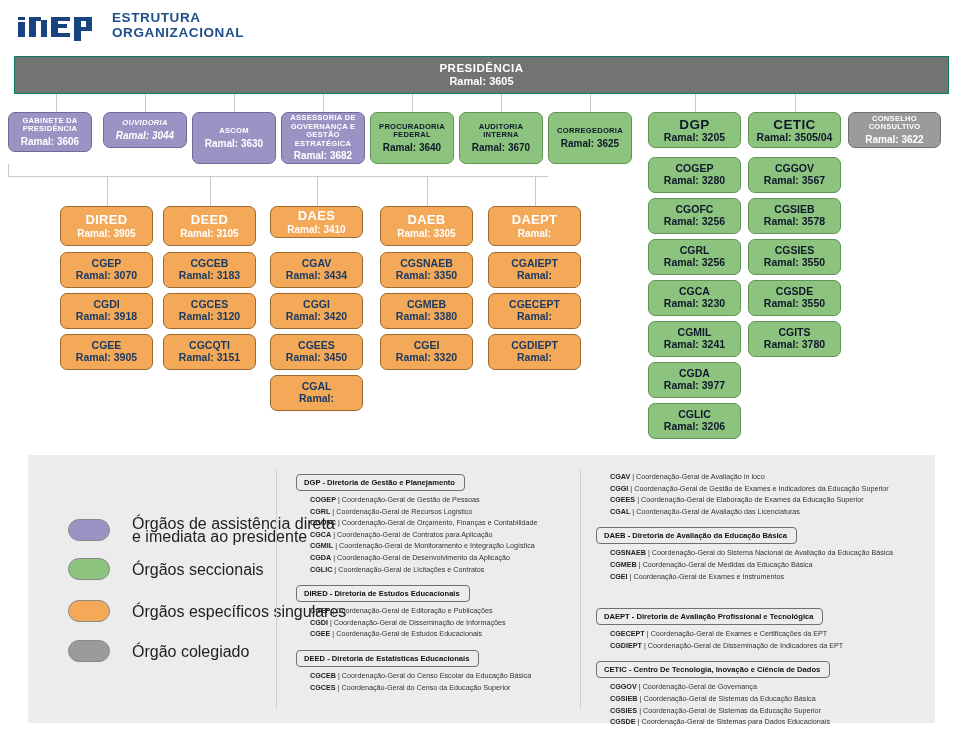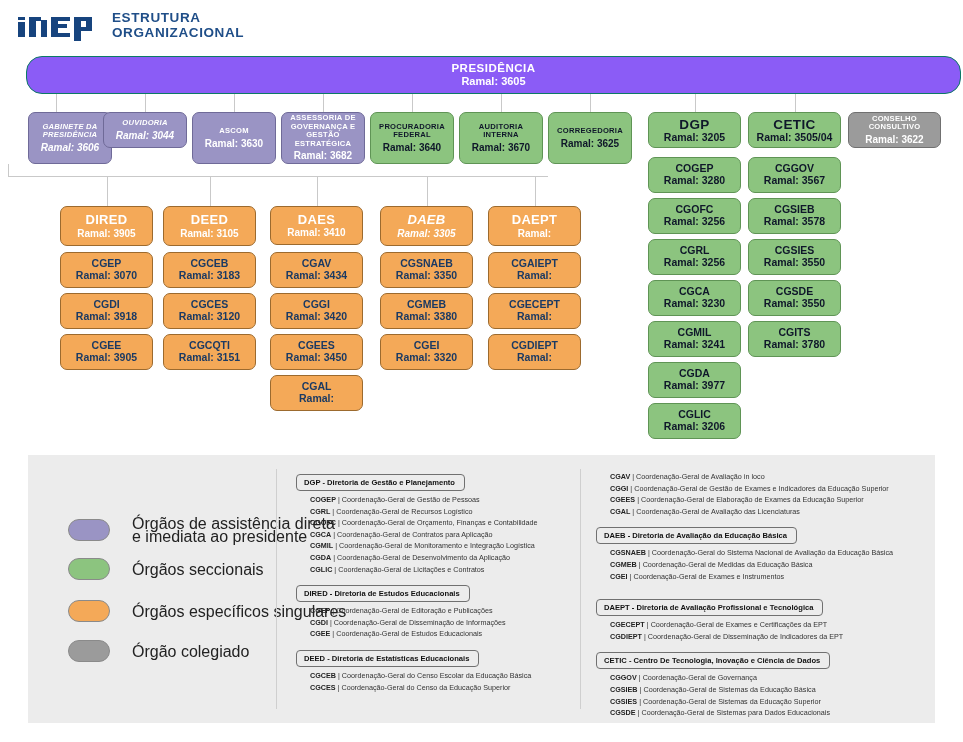--- a/index.html
+++ b/index.html
@@ -33,23 +33,22 @@
     line-height: 1.12;
     overflow: hidden;
     padding: 2px 3px;
   }
   .node .t1 { display: block; width: 100%; }
   .node .t2 { display: block; width: 100%; }
 
   
   .presidency {
     left: 14px; top: 56px; width: 935px; height: 38px;
-    background: #8b5cf6; border: 1px solid #0c7a65; border-radius: 16px;
+    background: #737373; border: 1px solid #0c7a65; border-radius: 0;
     color: #ffffff;
-    margin-left: 12px;
   }
   .presidency .t1 { font-size: 11.5px; font-weight: bold; letter-spacing: .5px; }
   .presidency .t2 { font-size: 11px; font-weight: bold; }
 
   
   .purple { background: #9a94c4; border-color: #6f6a98; color: #ffffff; }
   
   .green  { background: #8cc47f; border-color: #5f9455; color: #0f172a; }
   
   .orange { background: #f4a958; border-color: #9c6a2e; color: #1b3a63; }
@@ -137,21 +136,21 @@
       <div>ESTRUTURA</div>
       <div>ORGANIZACIONAL</div>
     </div>
   </div>
 
   <div id="chart">
       <div class="node presidency" style="left: 14px; top: 56px; width: 935px; height: 38px;">
         <span class="t1">PRESIDÊNCIA</span>
         <span class="t2">Ramal: 3605</span>
       </div>
-      <div class="node purple lvl2" style="left: 28px; top: 112px; width: 84px; height: 52px; font-style: italic;">
+      <div class="node purple lvl2" style="left: 8px; top: 112px; width: 84px; height: 40px;">
         <span class="t1">GABINETE DA PRESIDÊNCIA</span>
         <span class="t2">Ramal: 3606</span>
       </div>
       <div class="line vline" style="left: 56px; top: 94px; width: 1px; height: 18px;"></div>
       <div class="node purple lvl2" style="left: 103px; top: 112px; width: 84px; height: 36px; font-style: italic;">
         <span class="t1">OUVIDORIA</span>
         <span class="t2">Ramal: 3044</span>
       </div>
       <div class="line vline" style="left: 145px; top: 94px; width: 1px; height: 18px;"></div>
       <div class="node purple lvl2" style="left: 192px; top: 112px; width: 84px; height: 52px;">
@@ -223,42 +222,42 @@
       </div>
       <div class="node orange cg" style="left: 163px; top: 293px; width: 93px; height: 36px;">
         <span class="t1">CGCES</span>
         <span class="t2">Ramal: 3120</span>
       </div>
       <div class="node orange cg" style="left: 163px; top: 334px; width: 93px; height: 36px;">
         <span class="t1">CGCQTI</span>
         <span class="t2">Ramal: 3151</span>
       </div>
       <div class="line vline" style="left: 316.5px; top: 176px; width: 1px; height: 30px;"></div>
-      <div class="node orange dir" style="left: 270px; top: 206px; width: 93px; height: 39px;">
+      <div class="node orange dir" style="left: 270px; top: 206px; width: 93px; height: 32px;">
         <span class="t1">DAES</span>
         <span class="t2">Ramal: 3410</span>
       </div>
       <div class="node orange cg" style="left: 270px; top: 252px; width: 93px; height: 36px;">
         <span class="t1">CGAV</span>
         <span class="t2">Ramal: 3434</span>
       </div>
       <div class="node orange cg" style="left: 270px; top: 293px; width: 93px; height: 36px;">
         <span class="t1">CGGI</span>
         <span class="t2">Ramal: 3420</span>
       </div>
       <div class="node orange cg" style="left: 270px; top: 334px; width: 93px; height: 36px;">
         <span class="t1">CGEES</span>
         <span class="t2">Ramal: 3450</span>
       </div>
       <div class="node orange cg" style="left: 270px; top: 375px; width: 93px; height: 36px;">
         <span class="t1">CGAL</span>
         <span class="t2">Ramal:</span>
       </div>
       <div class="line vline" style="left: 426.5px; top: 176px; width: 1px; height: 30px;"></div>
-      <div class="node orange dir" style="left: 380px; top: 206px; width: 93px; height: 40px; font-style: italic;">
+      <div class="node orange dir" style="left: 380px; top: 206px; width: 93px; height: 40px;">
         <span class="t1">DAEB</span>
         <span class="t2">Ramal: 3305</span>
       </div>
       <div class="node orange cg" style="left: 380px; top: 252px; width: 93px; height: 36px;">
         <span class="t1">CGSNAEB</span>
         <span class="t2">Ramal: 3350</span>
       </div>
       <div class="node orange cg" style="left: 380px; top: 293px; width: 93px; height: 36px;">
         <span class="t1">CGMEB</span>
         <span class="t2">Ramal: 3380</span>
@@ -376,21 +375,21 @@
             <div class="acro-item"><span class="ak">CGCES</span><span> | </span><span>Coordenação-Geral do Censo da Educação Superior</span></div>
           </div></div>
       </div>
     <div id="acro-right" class="acro-col" style="position:absolute; left:568px; top:16px; width:330px;">
         <div style="margin-bottom: 7px;"><div class="acro-list">
             <div class="acro-item"><span class="ak">CGAV</span><span> | </span><span>Coordenação-Geral de Avaliação in loco</span></div>
             <div class="acro-item"><span class="ak">CGGI</span><span> | </span><span>Coordenação-Geral de Gestão de Exames e Indicadores da Educação Superior</span></div>
             <div class="acro-item"><span class="ak">CGEES</span><span> | </span><span>Coordenação-Geral de Elaboração de Exames da Educação Superior</span></div>
             <div class="acro-item"><span class="ak">CGAL</span><span> | </span><span>Coordenação-Geral de Avaliação das Licenciaturas</span></div>
           </div></div>
-        <div style="margin-bottom: 14px;"><div class="acro-head">DAEB - Diretoria de Avaliação da Educação Básica</div><div class="acro-list">
+        <div style="margin-bottom: 23px;"><div class="acro-head">DAEB - Diretoria de Avaliação da Educação Básica</div><div class="acro-list">
             <div class="acro-item"><span class="ak">CGSNAEB</span><span> | </span><span>Coordenação-Geral do Sistema Nacional de Avaliação da Educação Básica</span></div>
             <div class="acro-item"><span class="ak">CGMEB</span><span> | </span><span>Coordenação-Geral de Medidas da Educação Básica</span></div>
             <div class="acro-item"><span class="ak">CGEI</span><span> | </span><span>Coordenação-Geral de Exames e Instrumentos</span></div>
           </div></div>
         <div style="margin-bottom: 7px;"><div class="acro-head">DAEPT - Diretoria de Avaliação Profissional e Tecnológica</div><div class="acro-list">
             <div class="acro-item"><span class="ak">CGECEPT</span><span> | </span><span>Coordenação-Geral de Exames e Certificações da EPT</span></div>
             <div class="acro-item"><span class="ak">CGDIEPT</span><span> | </span><span>Coordenação-Geral de Disseminação de Indicadores da EPT</span></div>
           </div></div>
         <div style="margin-bottom: 7px;"><div class="acro-head">CETIC - Centro De Tecnologia, Inovação e Ciência de Dados</div><div class="acro-list">
             <div class="acro-item"><span class="ak">CGGOV</span><span> | </span><span>Coordenação-Geral de Governança</span></div>

